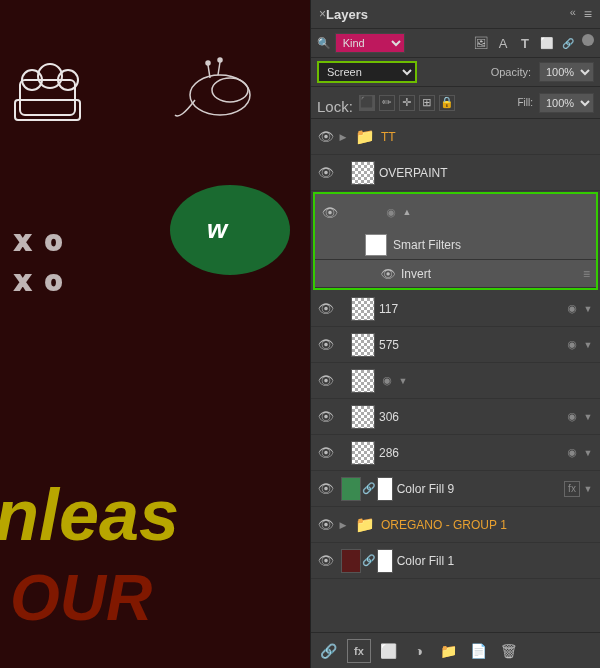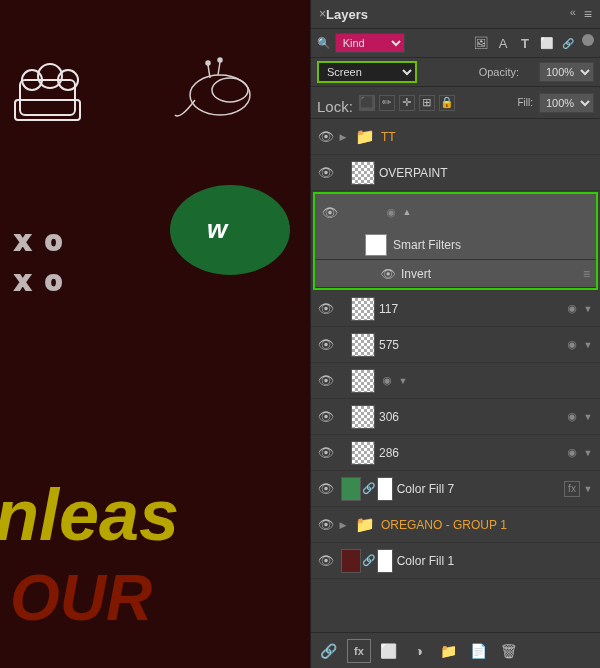--- a/index.html
+++ b/index.html
@@ -100,21 +100,21 @@
       border-radius: 50%;
       background: #888;
       cursor: pointer;
     }
 
     
     .blend-row {
       display: flex;
       align-items: center;
       padding: 3px 6px;
-      gap: 20px;
+      gap: 8px;
       background: #3c3c3c;
       border-bottom: 1px solid #2a2a2a;
     }
     .blend-select {
       background: #222;
       color: #ddd;
       border: 2px solid #6dbd00;
       font-size: 11px;
       padding: 1px 4px;
       width: 100px;
@@ -557,21 +557,21 @@
       </div>
     </div>
 
     <div class="layer-item">
       <span class="eye-icon">👁</span>
       <div style="display:flex;align-items:center;margin:0 4px;flex-shrink:0;">
         <div style="width:20px;height:24px;background:#3a8a50;border:1px solid #555;"></div>
         <span class="chain-icon">🔗</span>
         <div style="width:16px;height:24px;background:white;border:1px solid #555;"></div>
       </div>
-      <span class="layer-name">Color Fill 7</span>
+      <span class="layer-name">Color Fill 9</span>
       <div class="layer-right-icons">
         <span class="layer-right-icon" style="font-size:10px;border:1px solid #666;padding:1px 2px;">fx</span>
         <span class="expand-arrow">▼</span>
       </div>
     </div>
 
     <div class="layer-item">
       <span class="eye-icon">👁</span>
       <span class="expand-arrow">▶</span>
       <div class="layer-thumb-folder">📁</div>

